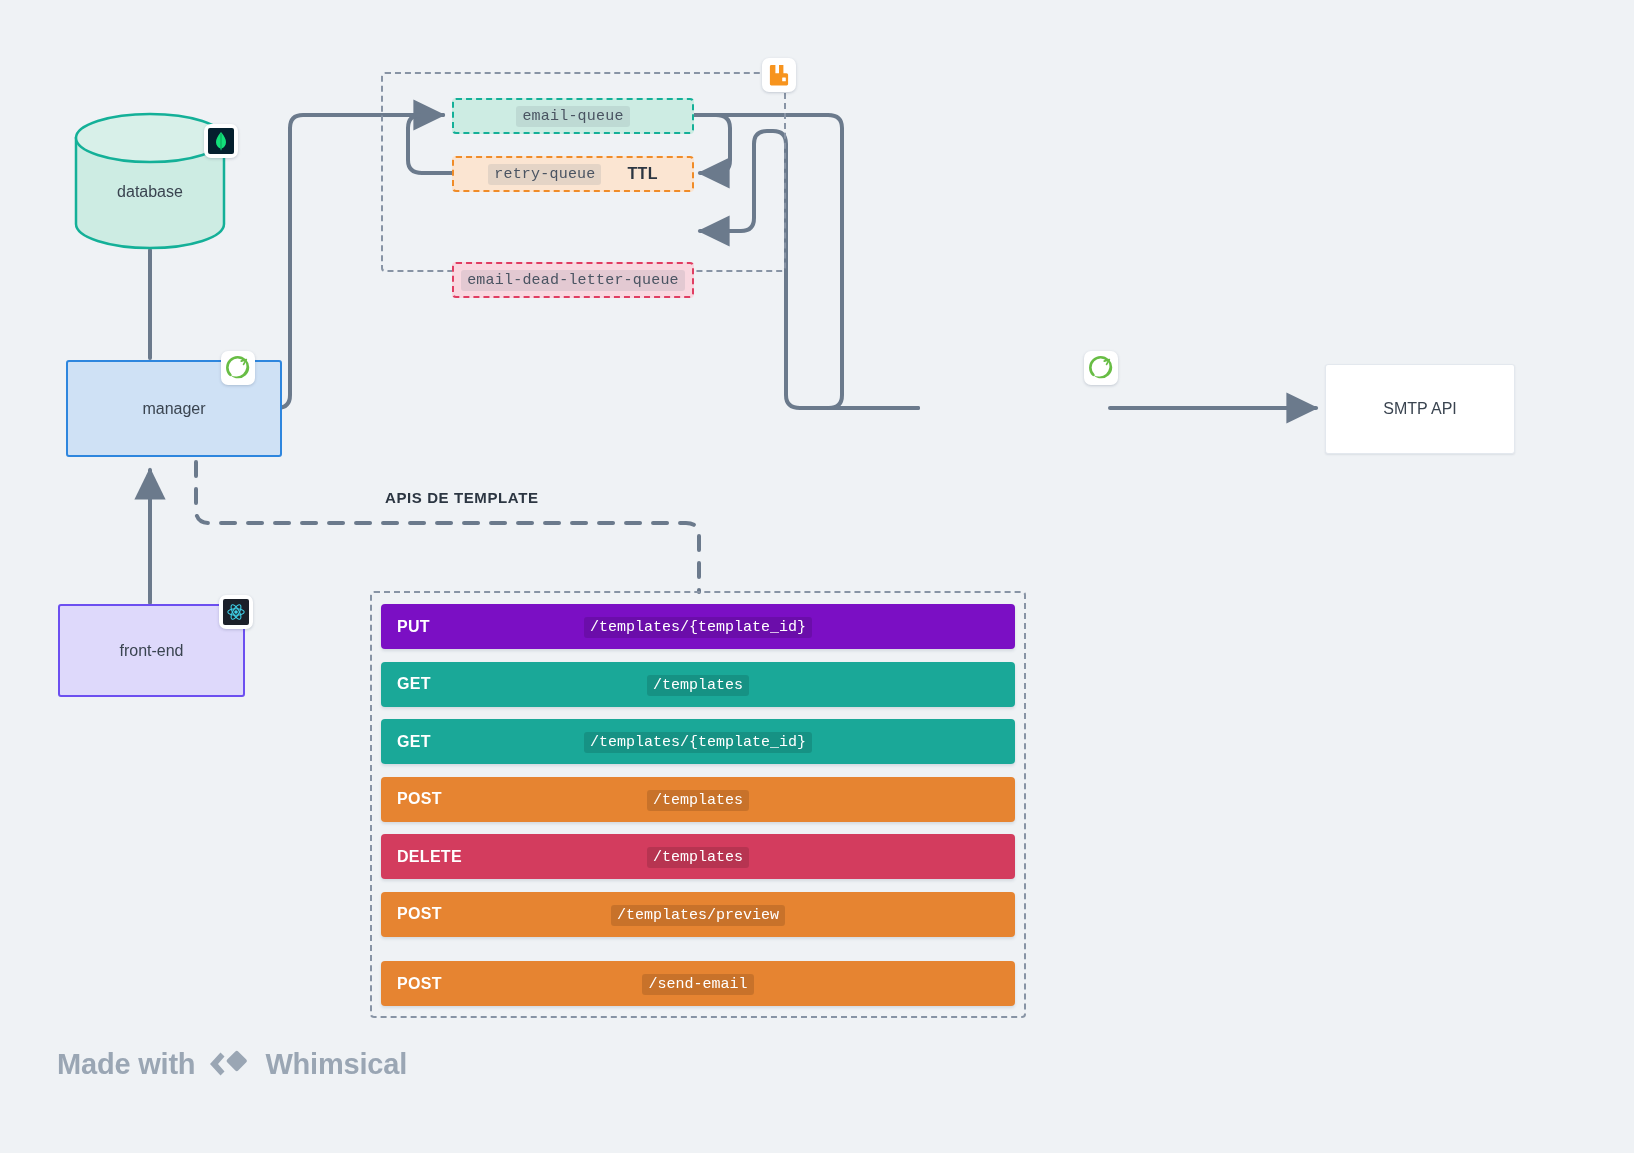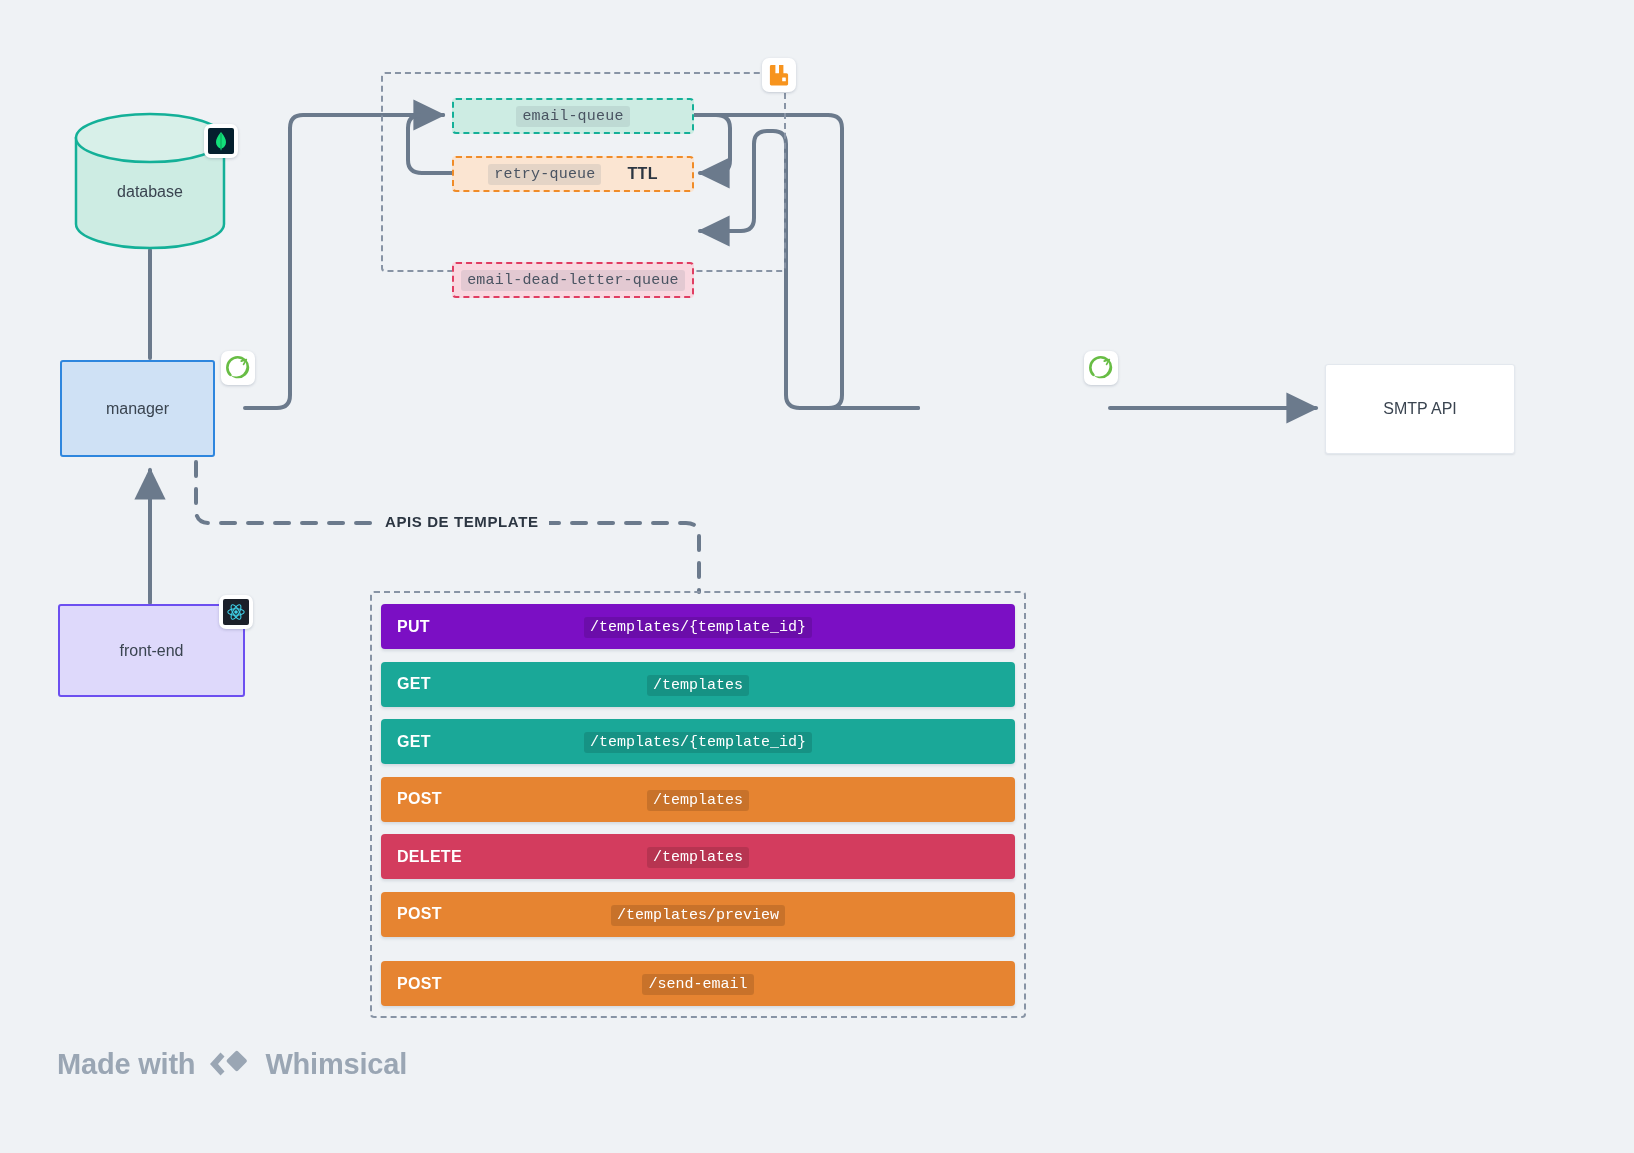--- a/index.html
+++ b/index.html
@@ -171,21 +171,21 @@
 
   <div class="badge" style="left:204px;top:124px;">
     <svg class="inner" viewBox="0 0 26 26">
       <rect x="0" y="0" width="26" height="26" rx="2" fill="#05202e"></rect>
       <path d="M13 4 C16.6 8.3 18 11.4 18 14.2 C18 17.4 15.9 19.7 13.6 20.5 L13.35 22.3 L12.7 22.3 L12.5 20.5
                C10.2 19.7 8 17.4 8 14.2 C8 11.4 9.4 8.3 13 4 Z" fill="#13e07a"></path>
       <path d="M13 5.6 C13 5.6 13 17 13 20.6" stroke="#0aa95a" stroke-width="1.1" fill="none"></path>
     </svg>
   </div>
 
-  <div class="node node-manager" style="left:60px;top:360px;width:155px;height:97px;">
+  <div class="node node-manager" style="left:66px;top:360px;width:216px;height:97px;">
     <span>manager</span>
   </div>
   <div class="badge" style="left:221px;top:351px;">
     <svg class="inner" viewBox="0 0 26 26">
       <path d="M21.2 4.8 A10.3 10.3 0 1 1 5.4 19.9 A10.3 10.3 0 0 0 20.2 6.5 Z" fill="#68bd45"></path>
       <path d="M5.4 19.9 A10.3 10.3 0 0 1 19.9 5.2" fill="none" stroke="#68bd45" stroke-width="2.6" stroke-linecap="round"></path>
       <path d="M21.3 4.6 L18.6 9.4 M21.3 4.6 L16.2 6.1" stroke="#68bd45" stroke-width="1.7" stroke-linecap="round"></path>
       <circle cx="13" cy="13" r="3.6" fill="none" stroke="#fff" stroke-width="1.2"></circle>
     </svg>
   </div>
@@ -234,21 +234,21 @@
   </div>
 
   <div class="queue q-email" style="left:452px;top:98px;width:242px;height:36px;">
     <span class="mono-chip">email-queue</span>
   </div>
 
   <div class="queue q-dead" style="left:452px;top:214px;width:242px;height:36px;">
     <span class="mono-chip">email-dead-letter-queue</span>
   </div>
 
-  <div class="api-label" style="left:375px;top:513px;">APIS DE TEMPLATE</div>
+  <div class="api-label" style="left:375px;top:489px;">APIS DE TEMPLATE</div>
 
   <div class="api-group" style="left:370px;top:591px;width:656px;height:427px;"></div>
 
   <div id="api-rows">
       <div class="api-row" style="left: 381px; top: 604px; width: 634px; background: rgb(123, 15, 196);">
         <span class="api-verb">PUT</span>
         <div class="api-path"><span>/templates/{template_id}</span></div>
       </div>
       <div class="api-row" style="left: 381px; top: 661.5px; width: 634px; background: rgb(26, 168, 152);">
         <span class="api-verb">GET</span>

